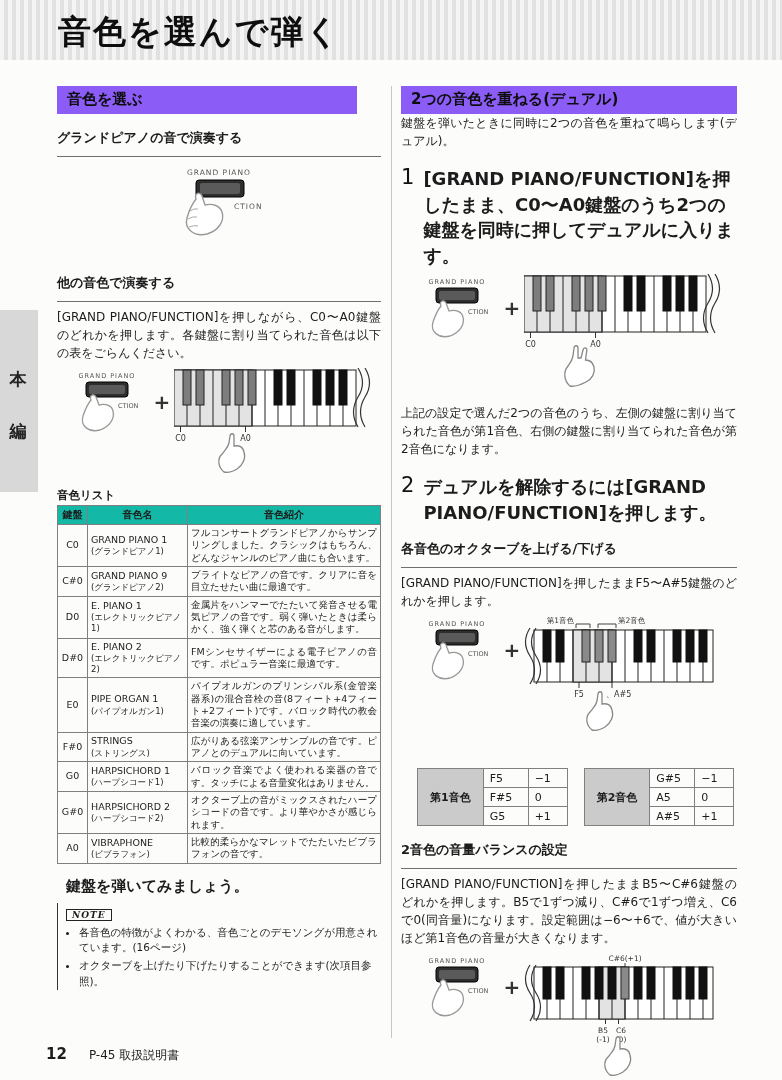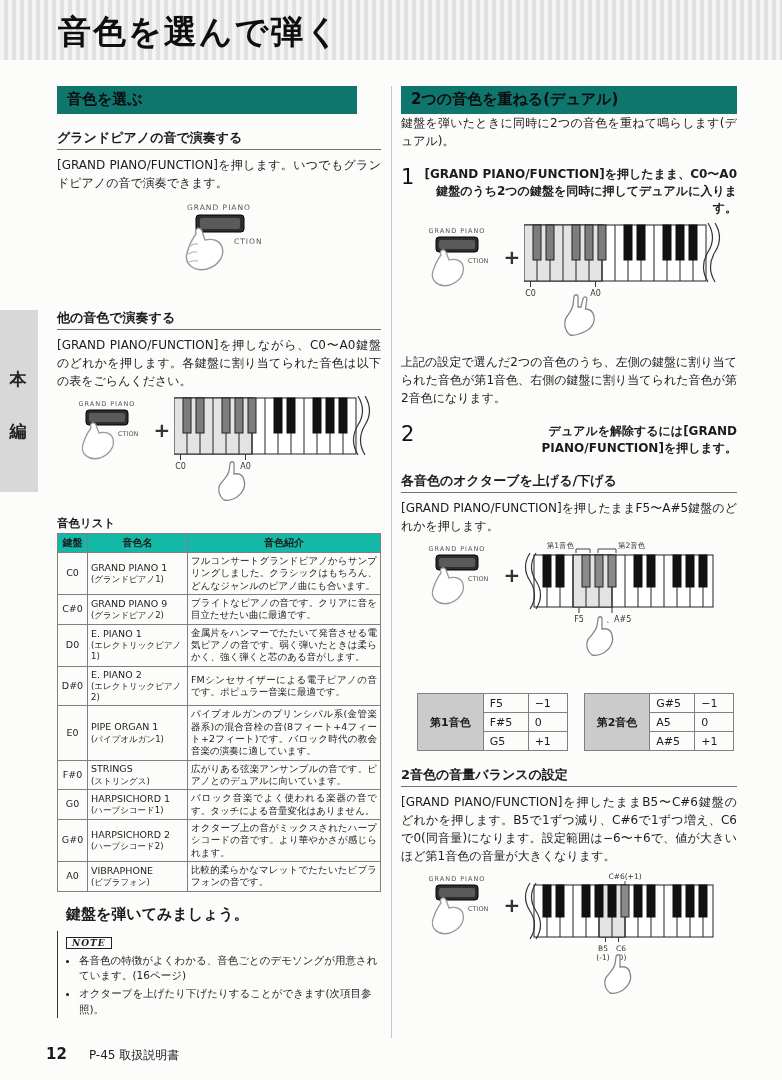--- a/index.html
+++ b/index.html
@@ -12,24 +12,24 @@
   .page-title{position:absolute;left:58px;top:10px;font-size:33px;font-weight:bold;letter-spacing:2px;color:#0e0e0e;text-align:right;}
   
   .side-tab{position:absolute;left:0;top:310px;width:38px;height:182px;background:#d8d8d8;
             display:flex;align-items:center;justify-content:center;}
   .side-tab span{writing-mode:vertical-rl;font-size:17px;font-weight:bold;letter-spacing:52px;color:#222;padding-top:14px;}
   .divider{position:absolute;left:391px;top:86px;width:1px;height:952px;background:#c7c7c7;}
   
   .col{position:absolute;top:86px;}
   .col-left{left:57px;width:324px;}
   .col-right{left:401px;width:336px;}
-  .section-bar{background:#0f766e;color:#0d0d0d;font-weight:bold;font-size:15px;
+  .section-bar{background:#8b5cf6;color:#0d0d0d;font-weight:bold;font-size:15px;
                padding:4px 10px 5px;box-sizing:border-box;}
   .col-left .section-bar{width:300px;}
-  .subhead{font-weight:bold;font-size:13px;border-bottom:1.5px solid #6f6f6f;padding-bottom:2px;margin:15px 0 6px;}
+  .subhead{font-weight:bold;font-size:13px;border-bottom:1.5px solid #6f6f6f;padding-bottom:9px;margin:15px 0 6px;}
   .body-text{font-size:12px;line-height:1.5;text-align:justify;margin:0 0 4px;}
   
   .illust{display:flex;justify-content:center;align-items:flex-start;gap:4px;margin:6px 0 2px;}
   .illust .plus{font-size:20px;color:#333;margin-top:22px;font-weight:bold;}
   svg text{font-family:"DejaVu Sans","Liberation Sans",sans-serif;}
   
   .voice-list-title{font-weight:bold;font-size:11.5px;margin:10px 0 2px;}
   table.voice{border-collapse:collapse;width:100%;table-layout:fixed;}
   table.voice th{background:#14b8a6;border:1px solid #808080;font-size:10px;padding:2px 2px;font-weight:bold;}
   table.voice td{border:1px solid #808080;font-size:9.5px;padding:2px 3px;vertical-align:middle;line-height:1.3;}
@@ -40,21 +40,21 @@
   td.vdesc{text-align:justify;}
   .try-heading{font-weight:bold;font-size:15px;margin:13px 9px 7px;}
   .note{border-left:1.5px solid #333;padding-left:8px;}
   .note-tag{display:inline-block;border:1.5px solid #222;font-family:"DejaVu Serif","Liberation Serif",serif;
             font-style:italic;font-weight:bold;font-size:9px;padding:0 5px;letter-spacing:1px;}
   .note ul{margin:3px 0 0 13px;padding:0;font-size:10.5px;line-height:1.5;}
   .note li{margin-bottom:2px;}
   
   .step{display:flex;gap:9px;margin:16px 0 4px;}
   .step-num{font-size:21px;line-height:1.1;color:#111;}
-  .step-text{font-weight:bold;font-size:12px;line-height:1.42;flex:1;text-align:right;}
+  .step-text{font-weight:bold;font-size:18px;line-height:1.42;flex:1;}
   
   .oct-wrap{display:flex;gap:16px;margin:12px 0 6px 16px;}
   table.oct{border-collapse:collapse;font-size:11px;}
   table.oct td{border:1px solid #808080;padding:2.5px 6px;}
   table.oct td.lbl{background:#cbcbcb;font-weight:bold;padding:2px 12px;text-align:center;}
   table.oct td.k{width:32px;}
   table.oct td.v{width:26px;}
   
   .footer{position:absolute;left:46px;bottom:16px;font-size:13px;display:flex;align-items:baseline;gap:22px;}
   .footer .pn{font-weight:bold;font-size:15px;}
@@ -72,21 +72,20 @@
     <span>本編</span>
   </div>
 
   <div class="divider"></div>
 
   <div class="col col-left">
 
     <div class="section-bar">音色を選ぶ</div>
 
     <div class="subhead">グランドピアノの音で演奏する</div>
-    <p class="body-text">[GRAND PIANO/FUNCTION]を押します。いつでもグランドピアノの音で演奏できます。</p>
 
     <div class="illust">
       <svg width="110" height="96" viewBox="0 0 110 96">
         <text x="55" y="12" font-size="7.5" text-anchor="middle" fill="#555" letter-spacing="1">GRAND PIANO</text>
         <rect x="32" y="17" width="48" height="17" rx="3" fill="#2e2e2e" stroke="#000"></rect>
         <rect x="36" y="20" width="40" height="11" rx="2" fill="#5a5a5a"></rect>
         <text x="70" y="46" font-size="7.5" fill="#555" letter-spacing="1">CTION</text>
         <g>
           <path d="M40 32 C38 26 44 24 46 29 L49 38 C57 36 64 39 66 45 C69 54 62 64 51 67 C38 70 28 62 31 51 C33 44 36 37 40 32 Z" fill="#fff" stroke="#999" stroke-width="1.4" transform="translate(-8,4)"></path>
           <path d="M34 44 q4 -3 8 -2 M32 52 q5 -3 9 -2 M33 60 q5 -2 9 -1" stroke="#aaa" stroke-width="1" fill="none" transform="translate(-8,4)"></path>

